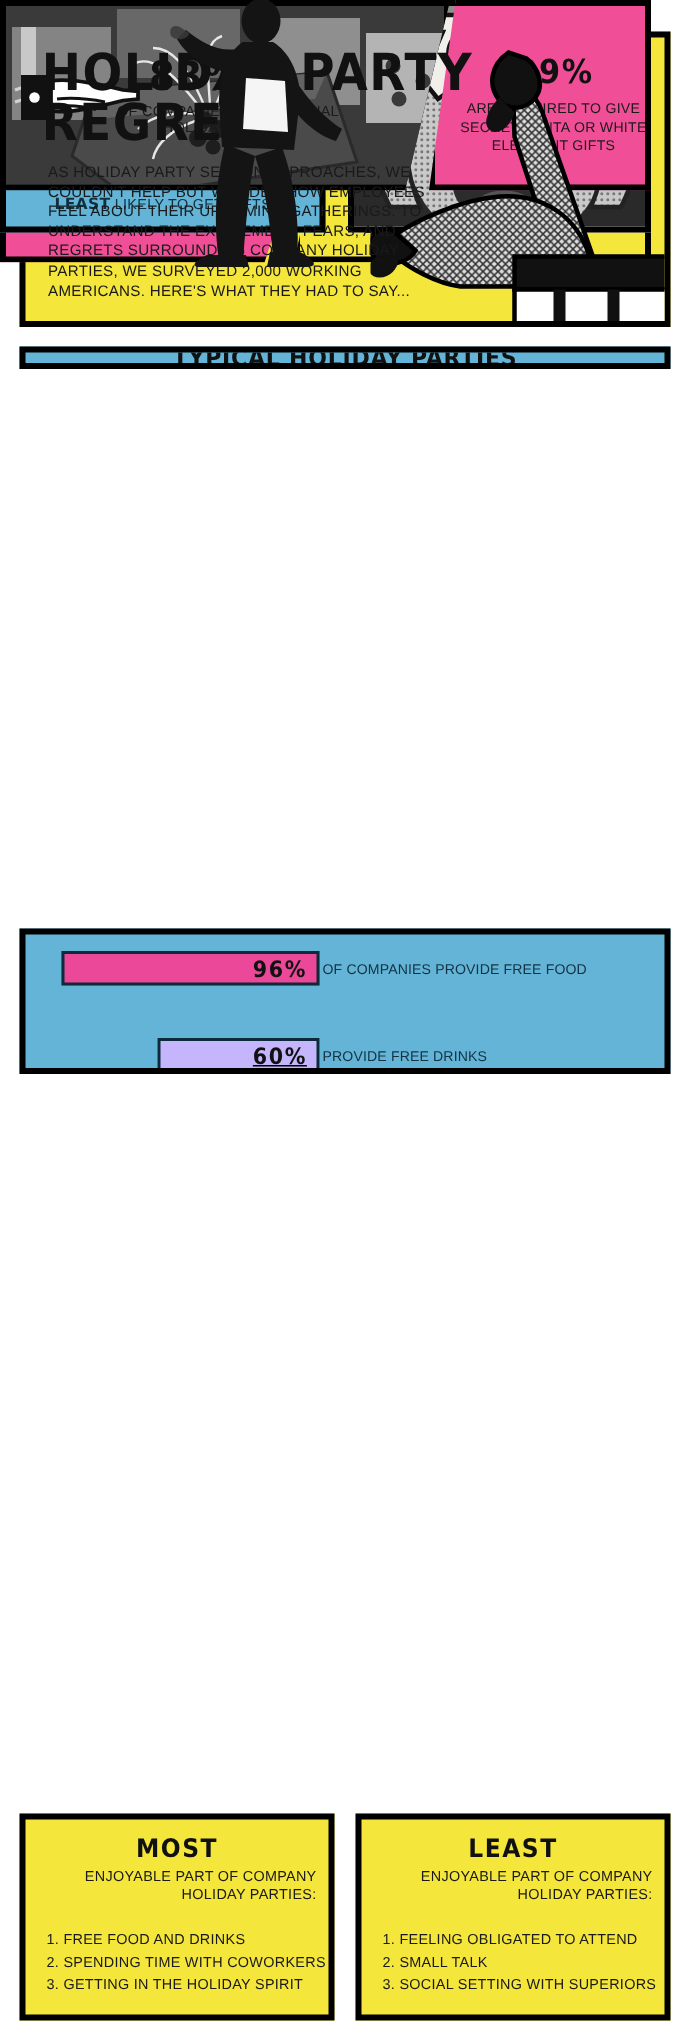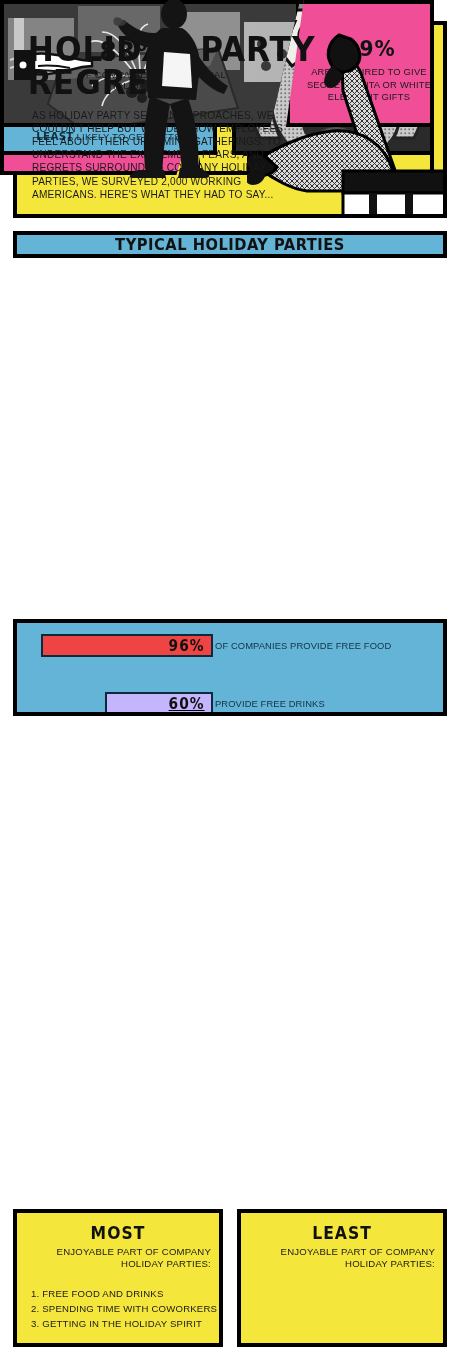--- a/index.html
+++ b/index.html
@@ -43,21 +43,21 @@
   }
   #header .hd-title span { display:block; }
   #header .hd-body {
     position:absolute; left:15px; top:84px; width:268px;
     font-size:10.1px; line-height:1.3; z-index:4;
   }
   
   .legs { position:absolute; right:-4px; top:-4px; width:200px; height:197px; z-index:2; }
 
   
-  #banner { left:13px; top:231px; width:434px; height:27px; }
+  #banner { left:13px; top:231px; width:434px; height:15px; }
   #banner .bn-text {
     position:absolute; inset:0; display:flex; align-items:center; justify-content:center;
     font-size:16px; letter-spacing:.5px;
   }
 
   
   #row83 { left:13px; top:266px; width:434px; height:125px; border:none; }
   .r83-left { position:absolute; left:0; top:0; width:293px; height:125px;
       background:#63B4D6; border:4px solid #000;
       clip-path:polygon(0 0, 100% 0, 80% 100%, 0 100%); }
@@ -289,21 +289,21 @@
     </div>
     <div class="body-txt loc-list">
       <div>1. THE OFFICE</div>
       <div>2. A RESTAURANT</div>
       <div>3. AN EVENT SPACE</div>
     </div>
   </div>
 
   <div class="panel blue" id="rowbars">
     <div class="bar-row" style="left:0; right:0; top:11px;">
-      <div class="bar" id="bar0" style="left: 24px; width: 172px; background: #ef4444;">
+      <div class="bar" id="bar0" style="left: 24px; width: 172px; background: #ec4899;">
         <span class="deco bar-val">96%</span>
       </div>
       <div class="body-txt bar-label">OF COMPANIES PROVIDE FREE FOOD</div>
     </div>
     <div class="bar-row" style="left:0; right:0; top:69px;">
       <div class="bar" id="bar2" style="left: 88px; width: 108px; background: #c4b5fd; text-decoration: underline;">
         <span class="deco bar-val">60%</span>
       </div>
       <div class="body-txt bar-label">PROVIDE FREE DRINKS</div>
     </div>
@@ -437,15 +437,20 @@
     <div class="body-txt ml-list">
       <div class="nowrap">1. FREE FOOD AND DRINKS</div>
       <div class="nowrap">2. SPENDING TIME WITH COWORKERS</div>
       <div class="nowrap">3. GETTING IN THE HOLIDAY SPIRIT</div>
     </div>
   </div>
 
   <div class="panel yellow" id="rowleast">
     <div class="deco ml-head">LEAST</div>
     <div class="body-txt ml-sub">ENJOYABLE PART OF COMPANY HOLIDAY PARTIES:</div>
+    <div class="body-txt ml-list">
+      <div class="nowrap">1. FEELING OBLIGATED TO ATTEND</div>
+      <div class="nowrap">2. SMALL TALK</div>
+      <div class="nowrap">3. SOCIAL SETTING WITH SUPERIORS</div>
+    </div>
   </div>
 
 </div>
 
 </body></html>

